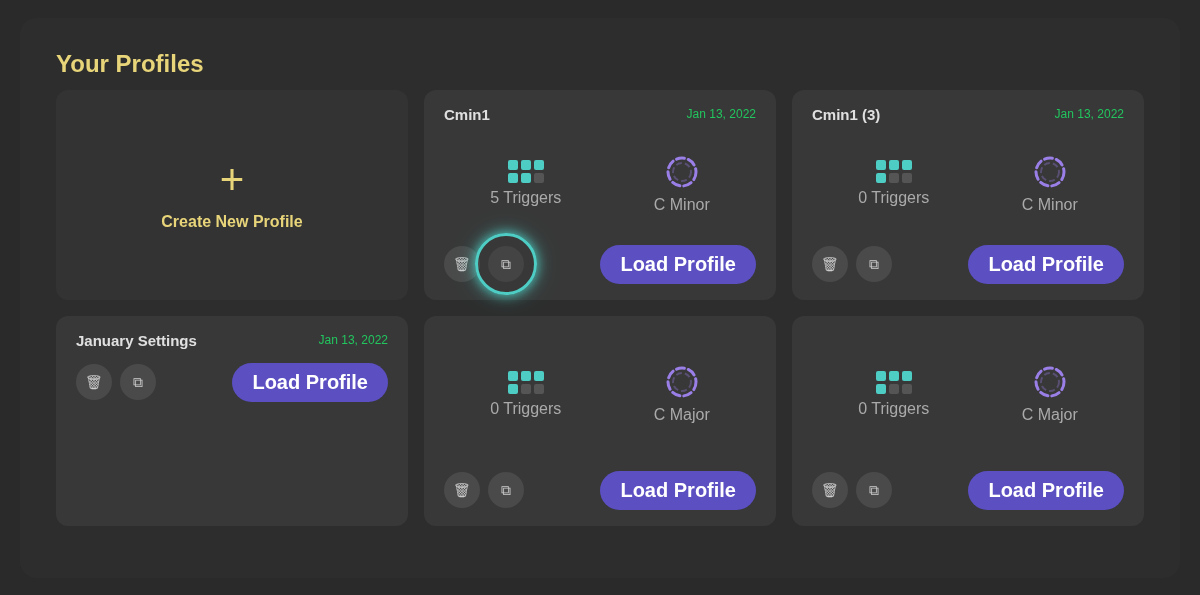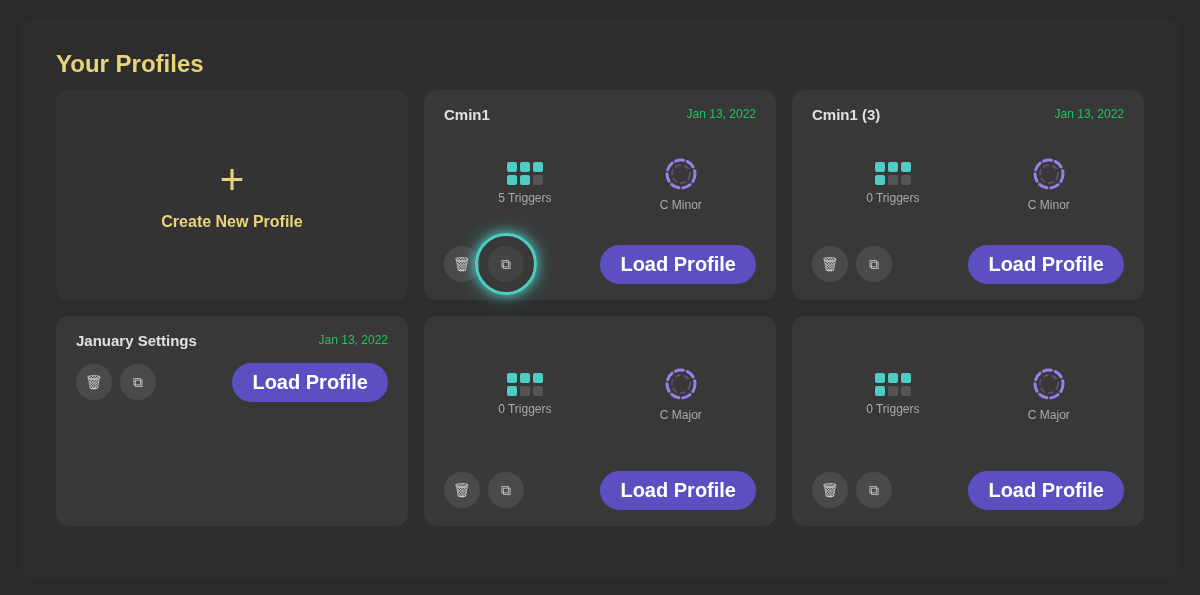--- a/index.html
+++ b/index.html
@@ -62,21 +62,21 @@
       flex: 1;
       margin-bottom: 14px;
     }
     .card-info {
       display: flex;
       flex-direction: column;
       align-items: center;
       gap: 6px;
     }
     .info-label {
-      font-size: 12px;
+      font-size: 16px;
       color: #aaa;
     }
     .card-footer {
       display: flex;
       justify-content: space-between;
       align-items: center;
     }
     .icon-btn-group {
       display: flex;
       gap: 8px;

